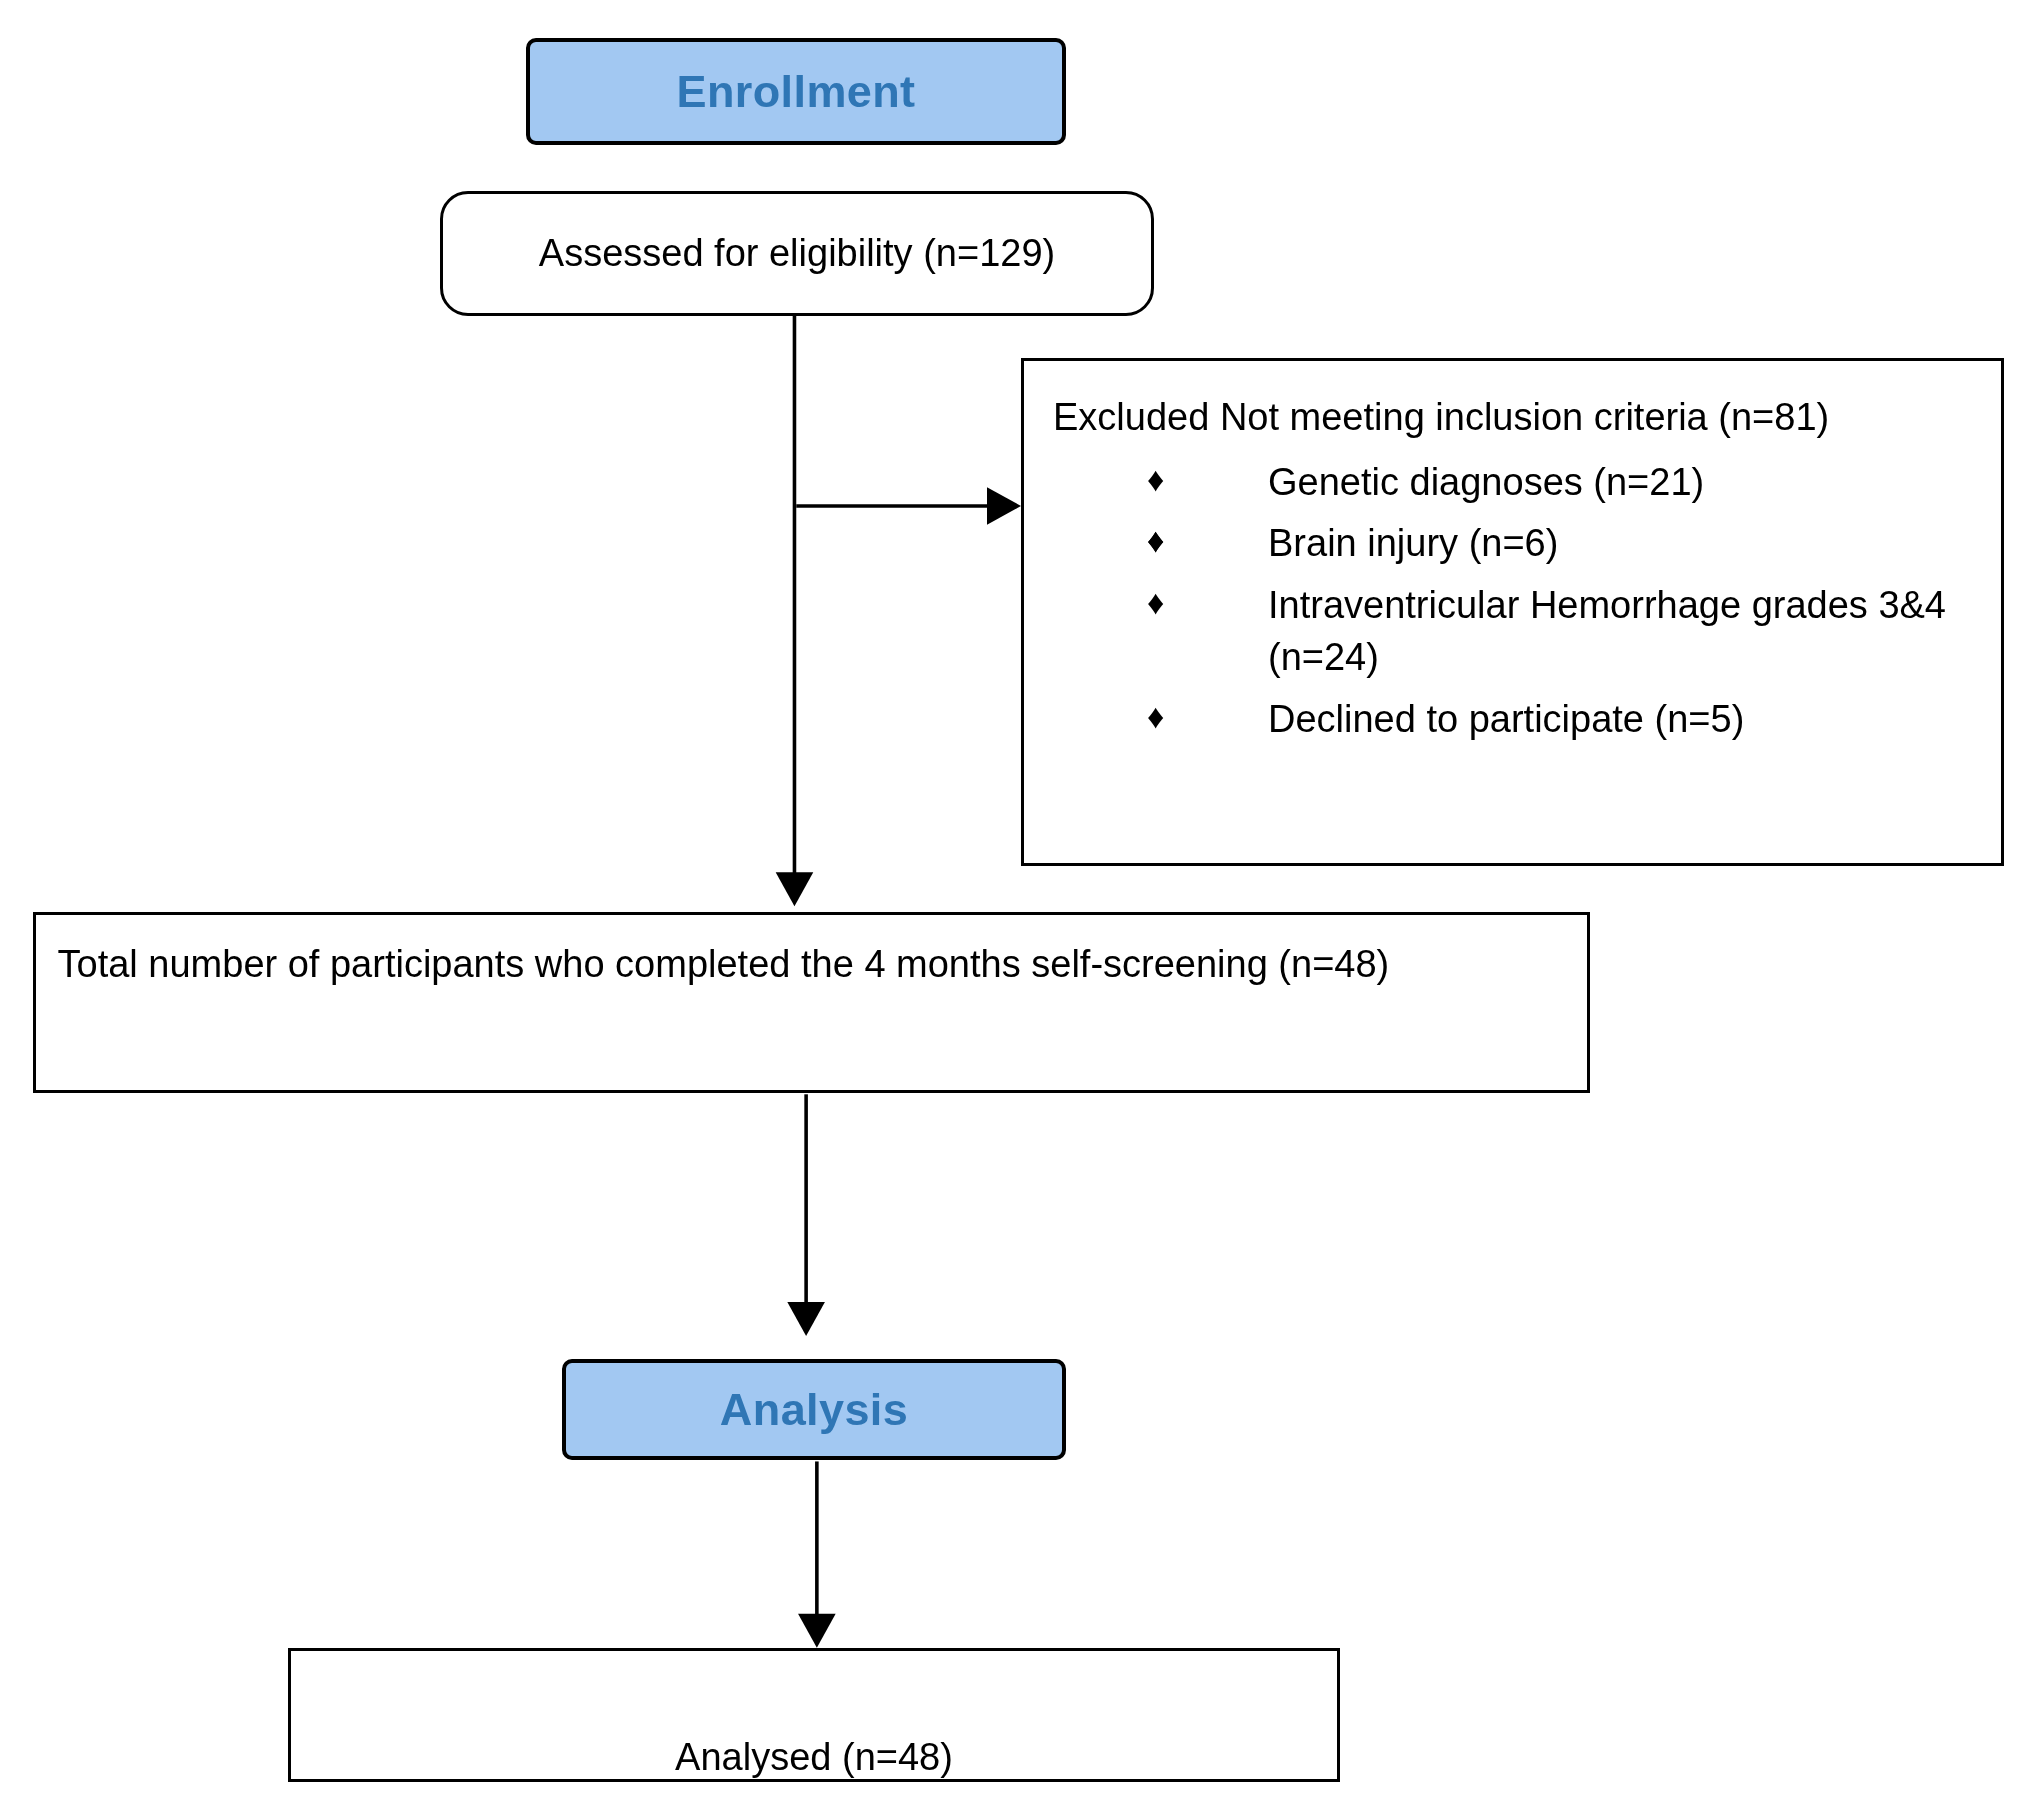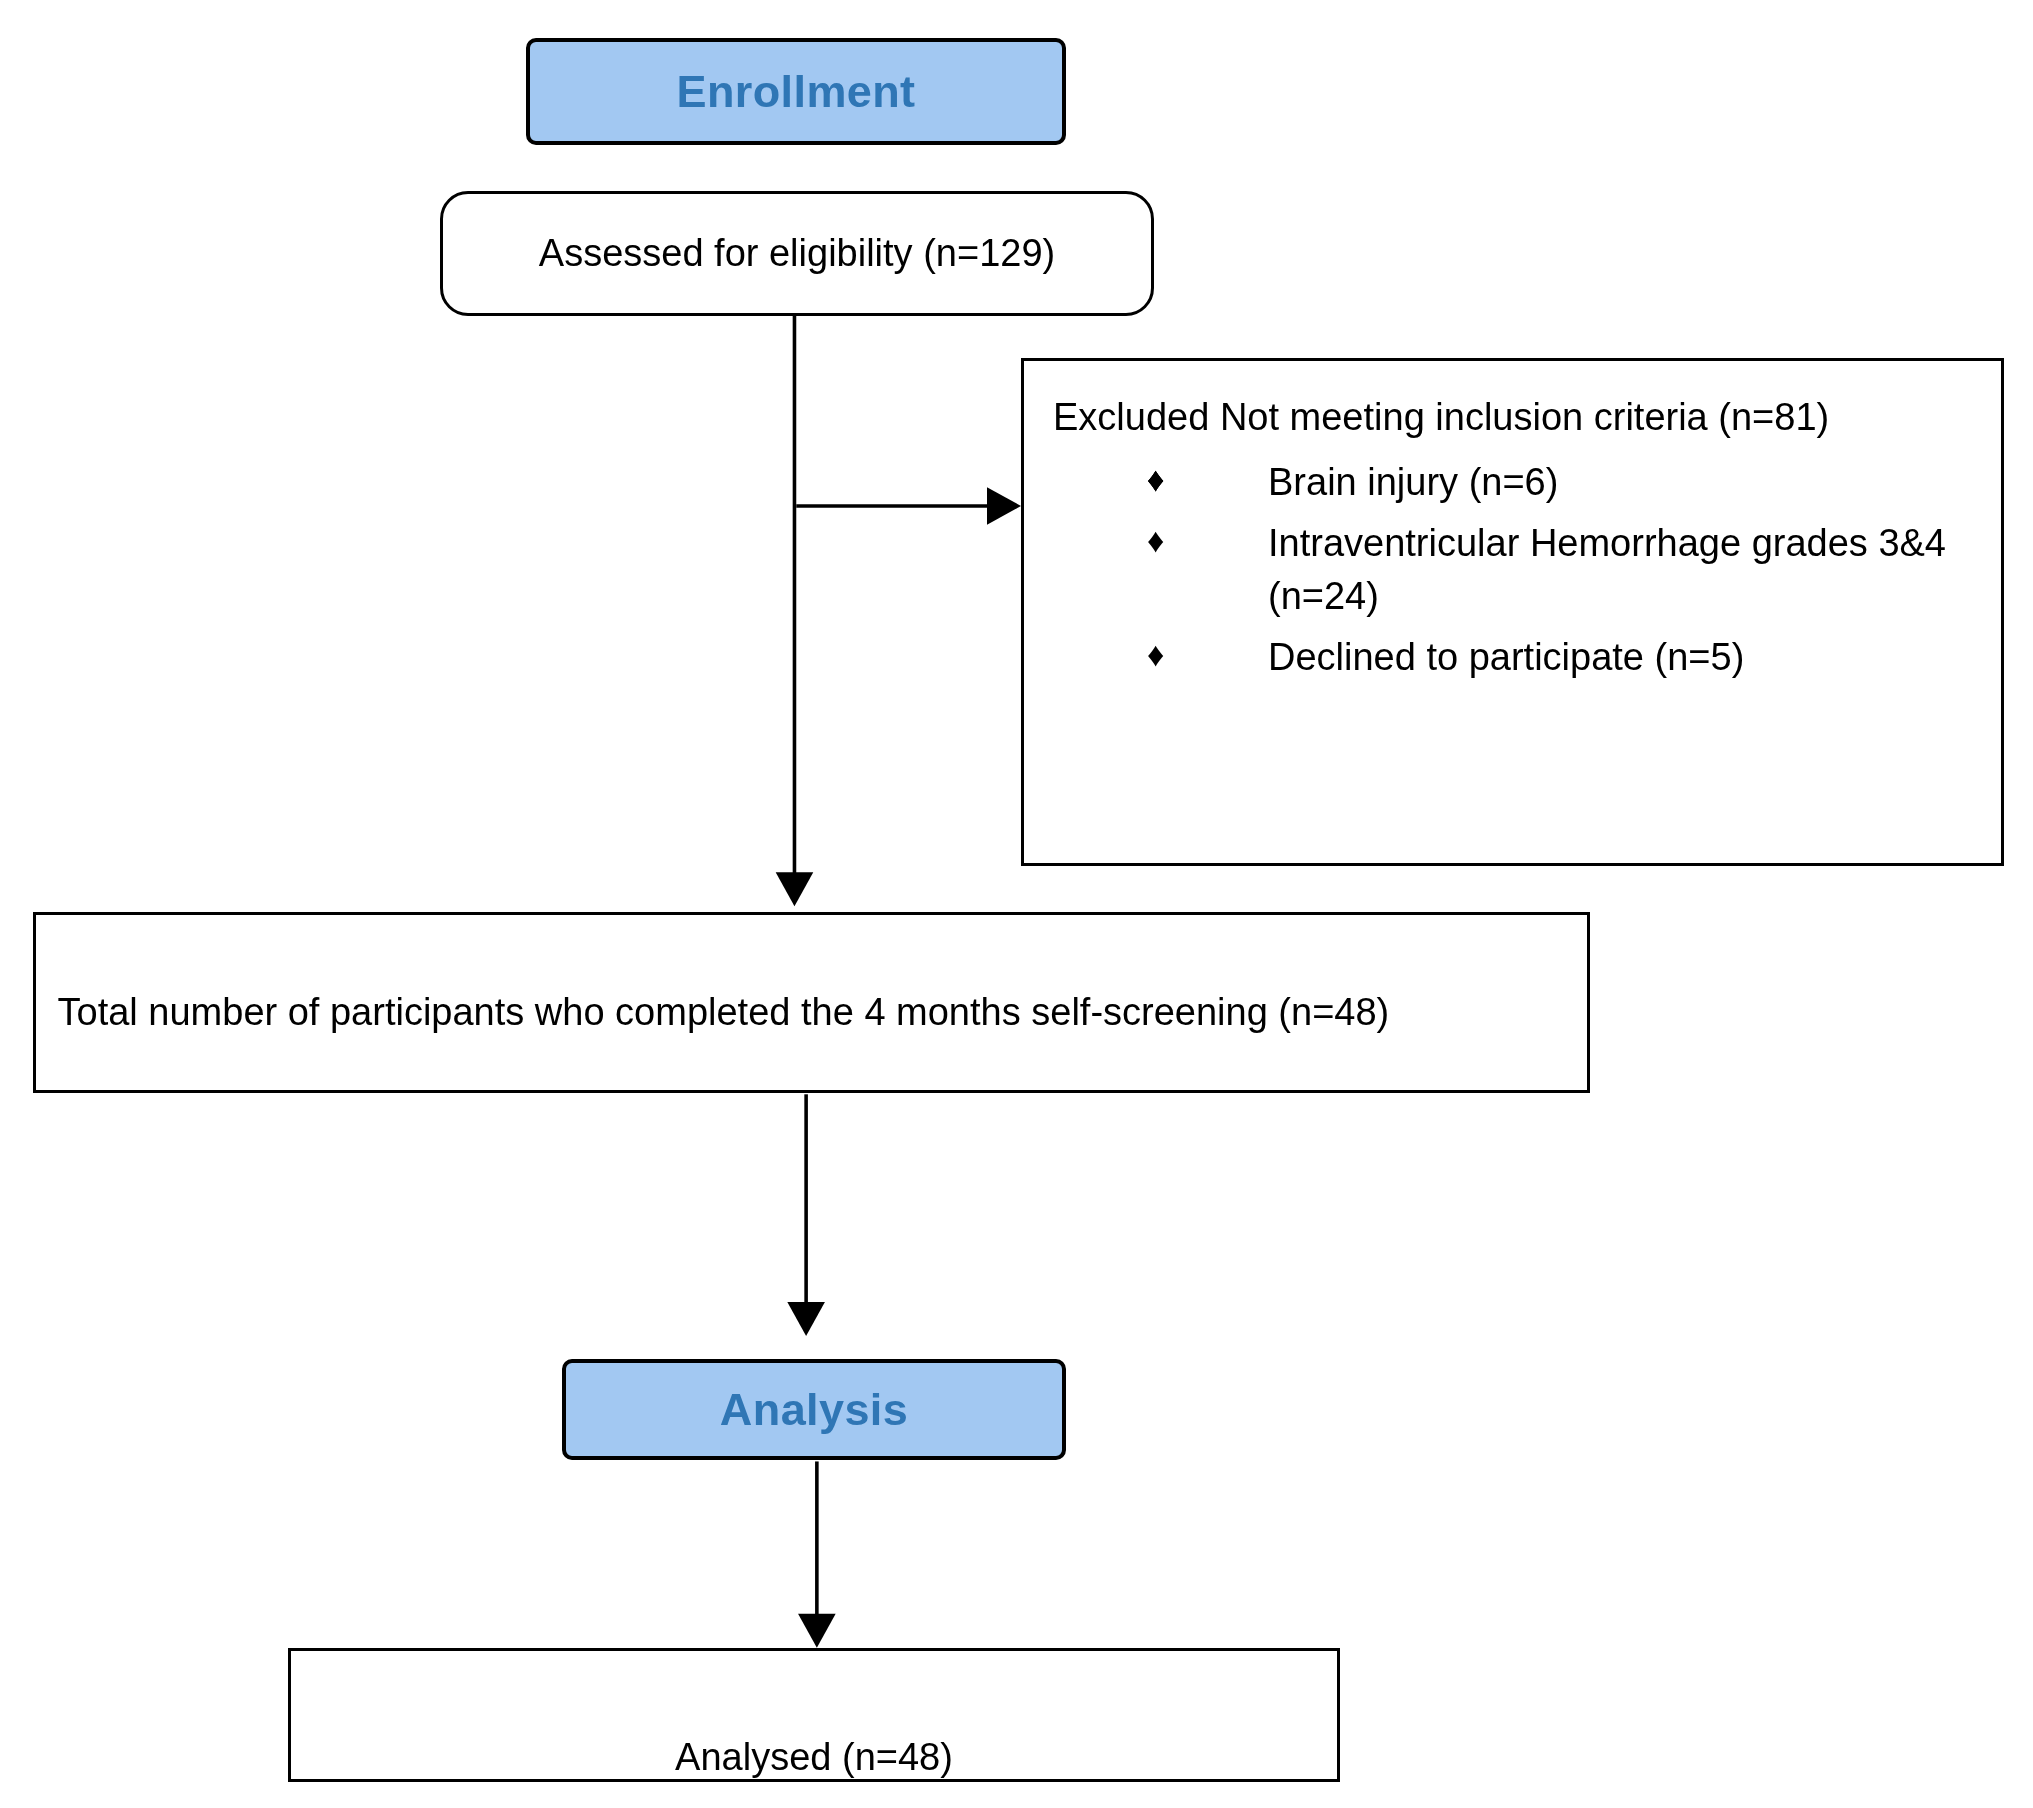--- a/index.html
+++ b/index.html
@@ -66,21 +66,21 @@
     left: 94px;
     top: 0;
     font-size: 34px;
   }
   #total-box {
     left: 33px; top: 912px; width: 1557px; height: 181px;
     padding: 25px 27px 0 21.5px;
     font-size: 38px;
     line-height: 1.28;
   }
-  #total-box .wrap-limit { max-width: 1415px; display: block; margin-top: 48px; }
+  #total-box .wrap-limit { max-width: 1415px; display: block; }
   #analysed-box {
     left: 288px; top: 1648px; width: 1052px; height: 134px;
     display: flex; align-items: flex-end; justify-content: center;
     font-size: 38px;
   }
   #flow-arrows {
     position: absolute;
     left: 0; top: 0;
     pointer-events: none;
   }
@@ -121,20 +121,21 @@
 
   <div id="assessed-box" class="box">
     <span>Assessed for eligibility (n=129)</span>
   </div>
 
   <div id="excluded-box" class="box">
     <div id="excluded-title">Excluded Not meeting inclusion criteria (n=81)</div>
     <ul id="excluded-list">
       <li>
         <span class="bullet">♦</span>
+        <span>Genetic diagnoses (n=21)</span>
       </li>
       <li>
         <span class="bullet">♦</span>
       </li>
       <li>
         <span class="bullet">♦</span>
         <span>Brain injury (n=6)</span>
       </li>
       <li>
         <span class="bullet">♦</span>

